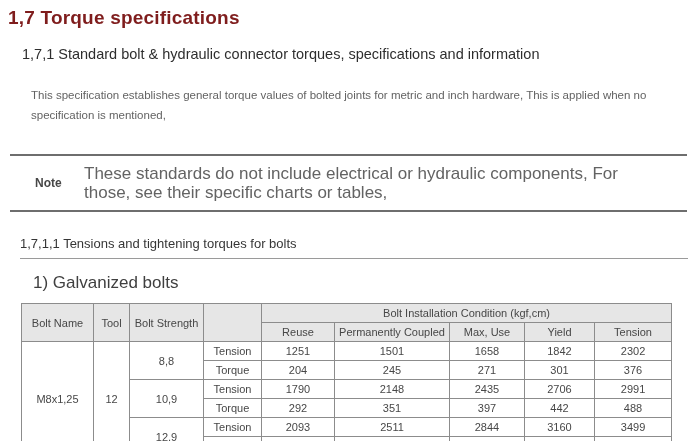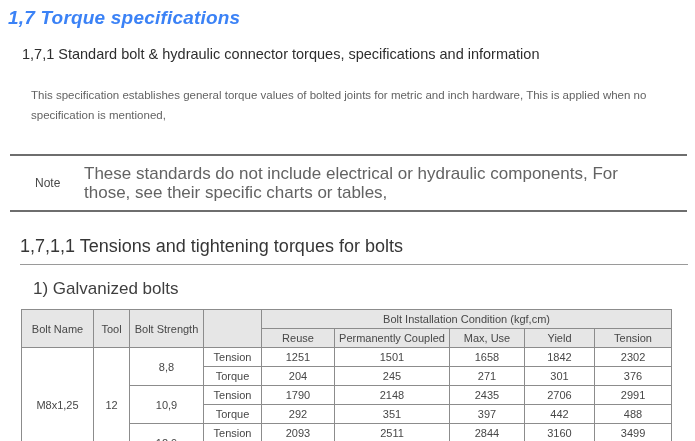--- a/index.html
+++ b/index.html
@@ -11,23 +11,22 @@
     color: #333;
     overflow: hidden;
     position: relative;
   }
   .page { padding-top: 7px; }
 
   .title {
     margin-left: 8px;
     font-size: 19px;
     font-weight: bold;
-    color: #3b82f6;
+    color: #7f1d1d;
     letter-spacing: 0.2px;
-    font-style: italic;
   }
   .subtitle {
     margin-left: 22px;
     margin-top: 17px;
     font-size: 14.5px;
     font-weight: 400;
     color: #2e2e2e;
   }
   .intro {
     margin-left: 31px;
@@ -44,34 +43,34 @@
     border-bottom: 2px solid #6e6e6e;
     display: flex;
     align-items: center;
     padding: 8px 0;
     min-height: 52px;
   }
   .note-label {
     width: 74px;
     padding-left: 25px;
     font-size: 12px;
-    font-weight: normal;
+    font-weight: bold;
     color: #474747;
     flex-shrink: 0;
   }
   .note-text {
     font-size: 17px;
     line-height: 19px;
     color: #636363;
     width: 575px;
   }
 
   .subsection {
     margin: 24px 7px 0 20px;
-    font-size: 18px;
+    font-size: 13px;
     font-weight: 400;
     color: #363636;
     padding-bottom: 7px;
     border-bottom: 1px solid #9a9a9a;
   }
   .list-heading {
     margin-left: 33px;
     margin-top: 14px;
     font-size: 17px;
     color: #3f3f3f;

